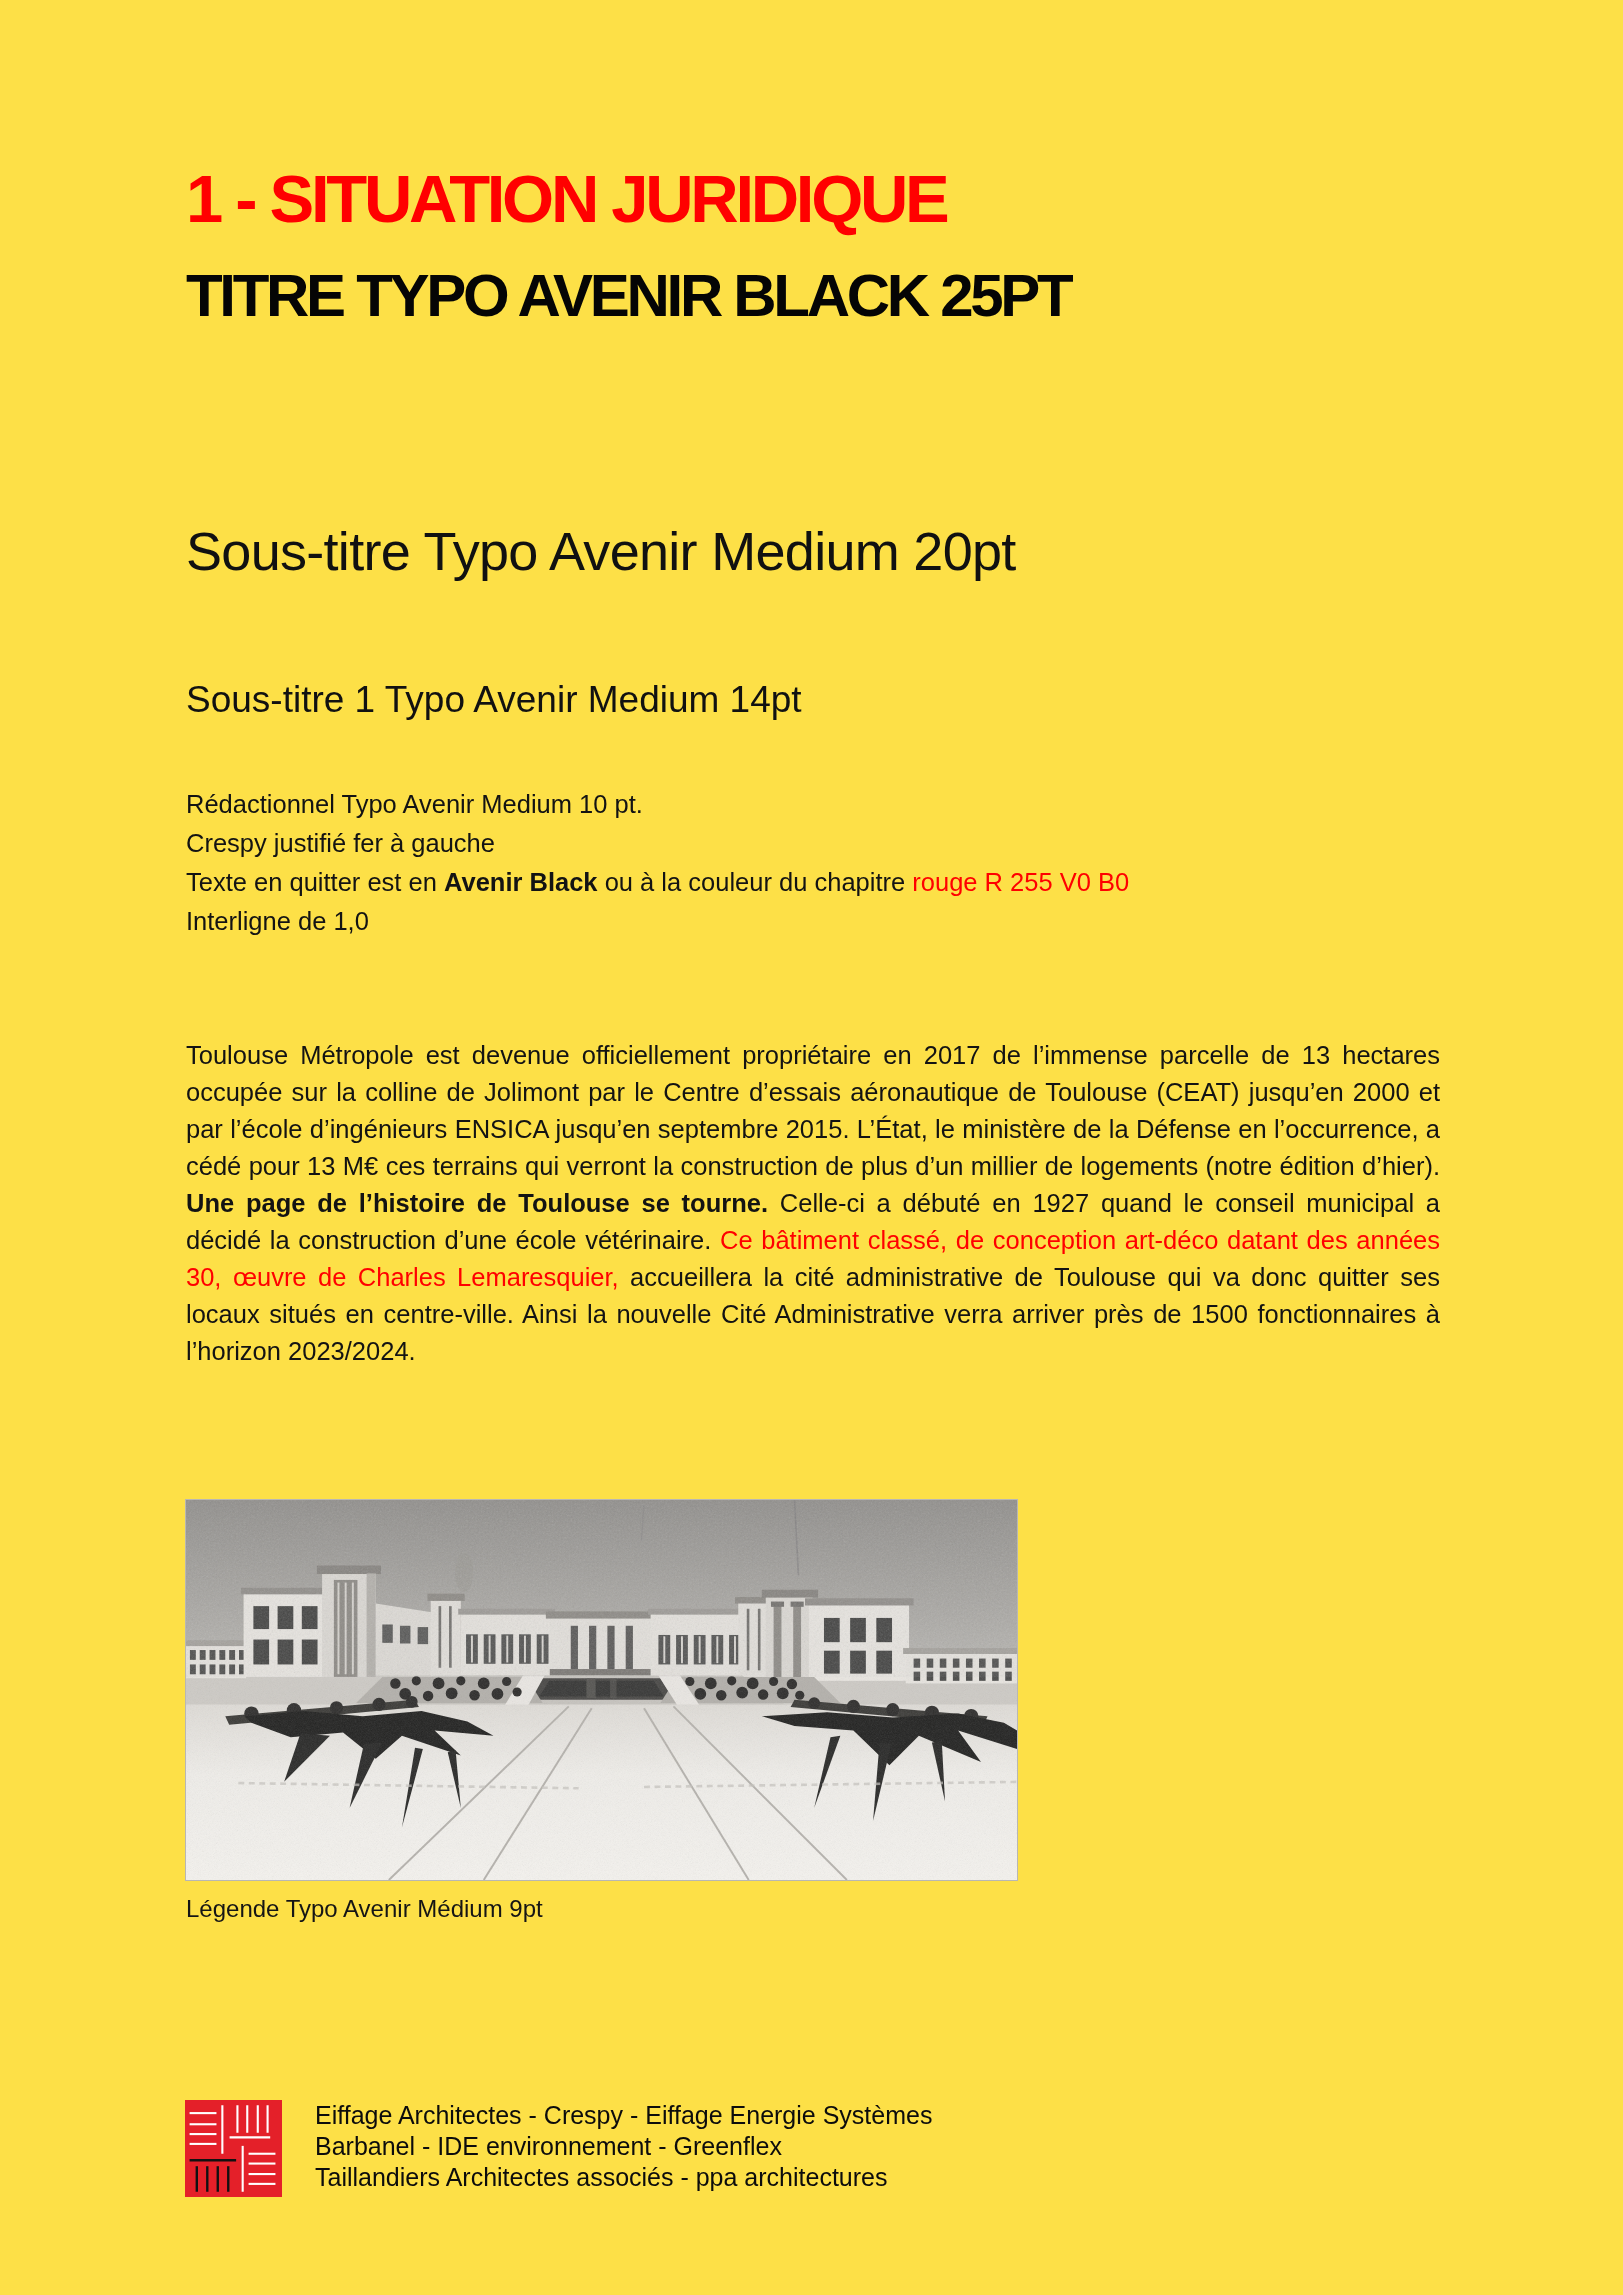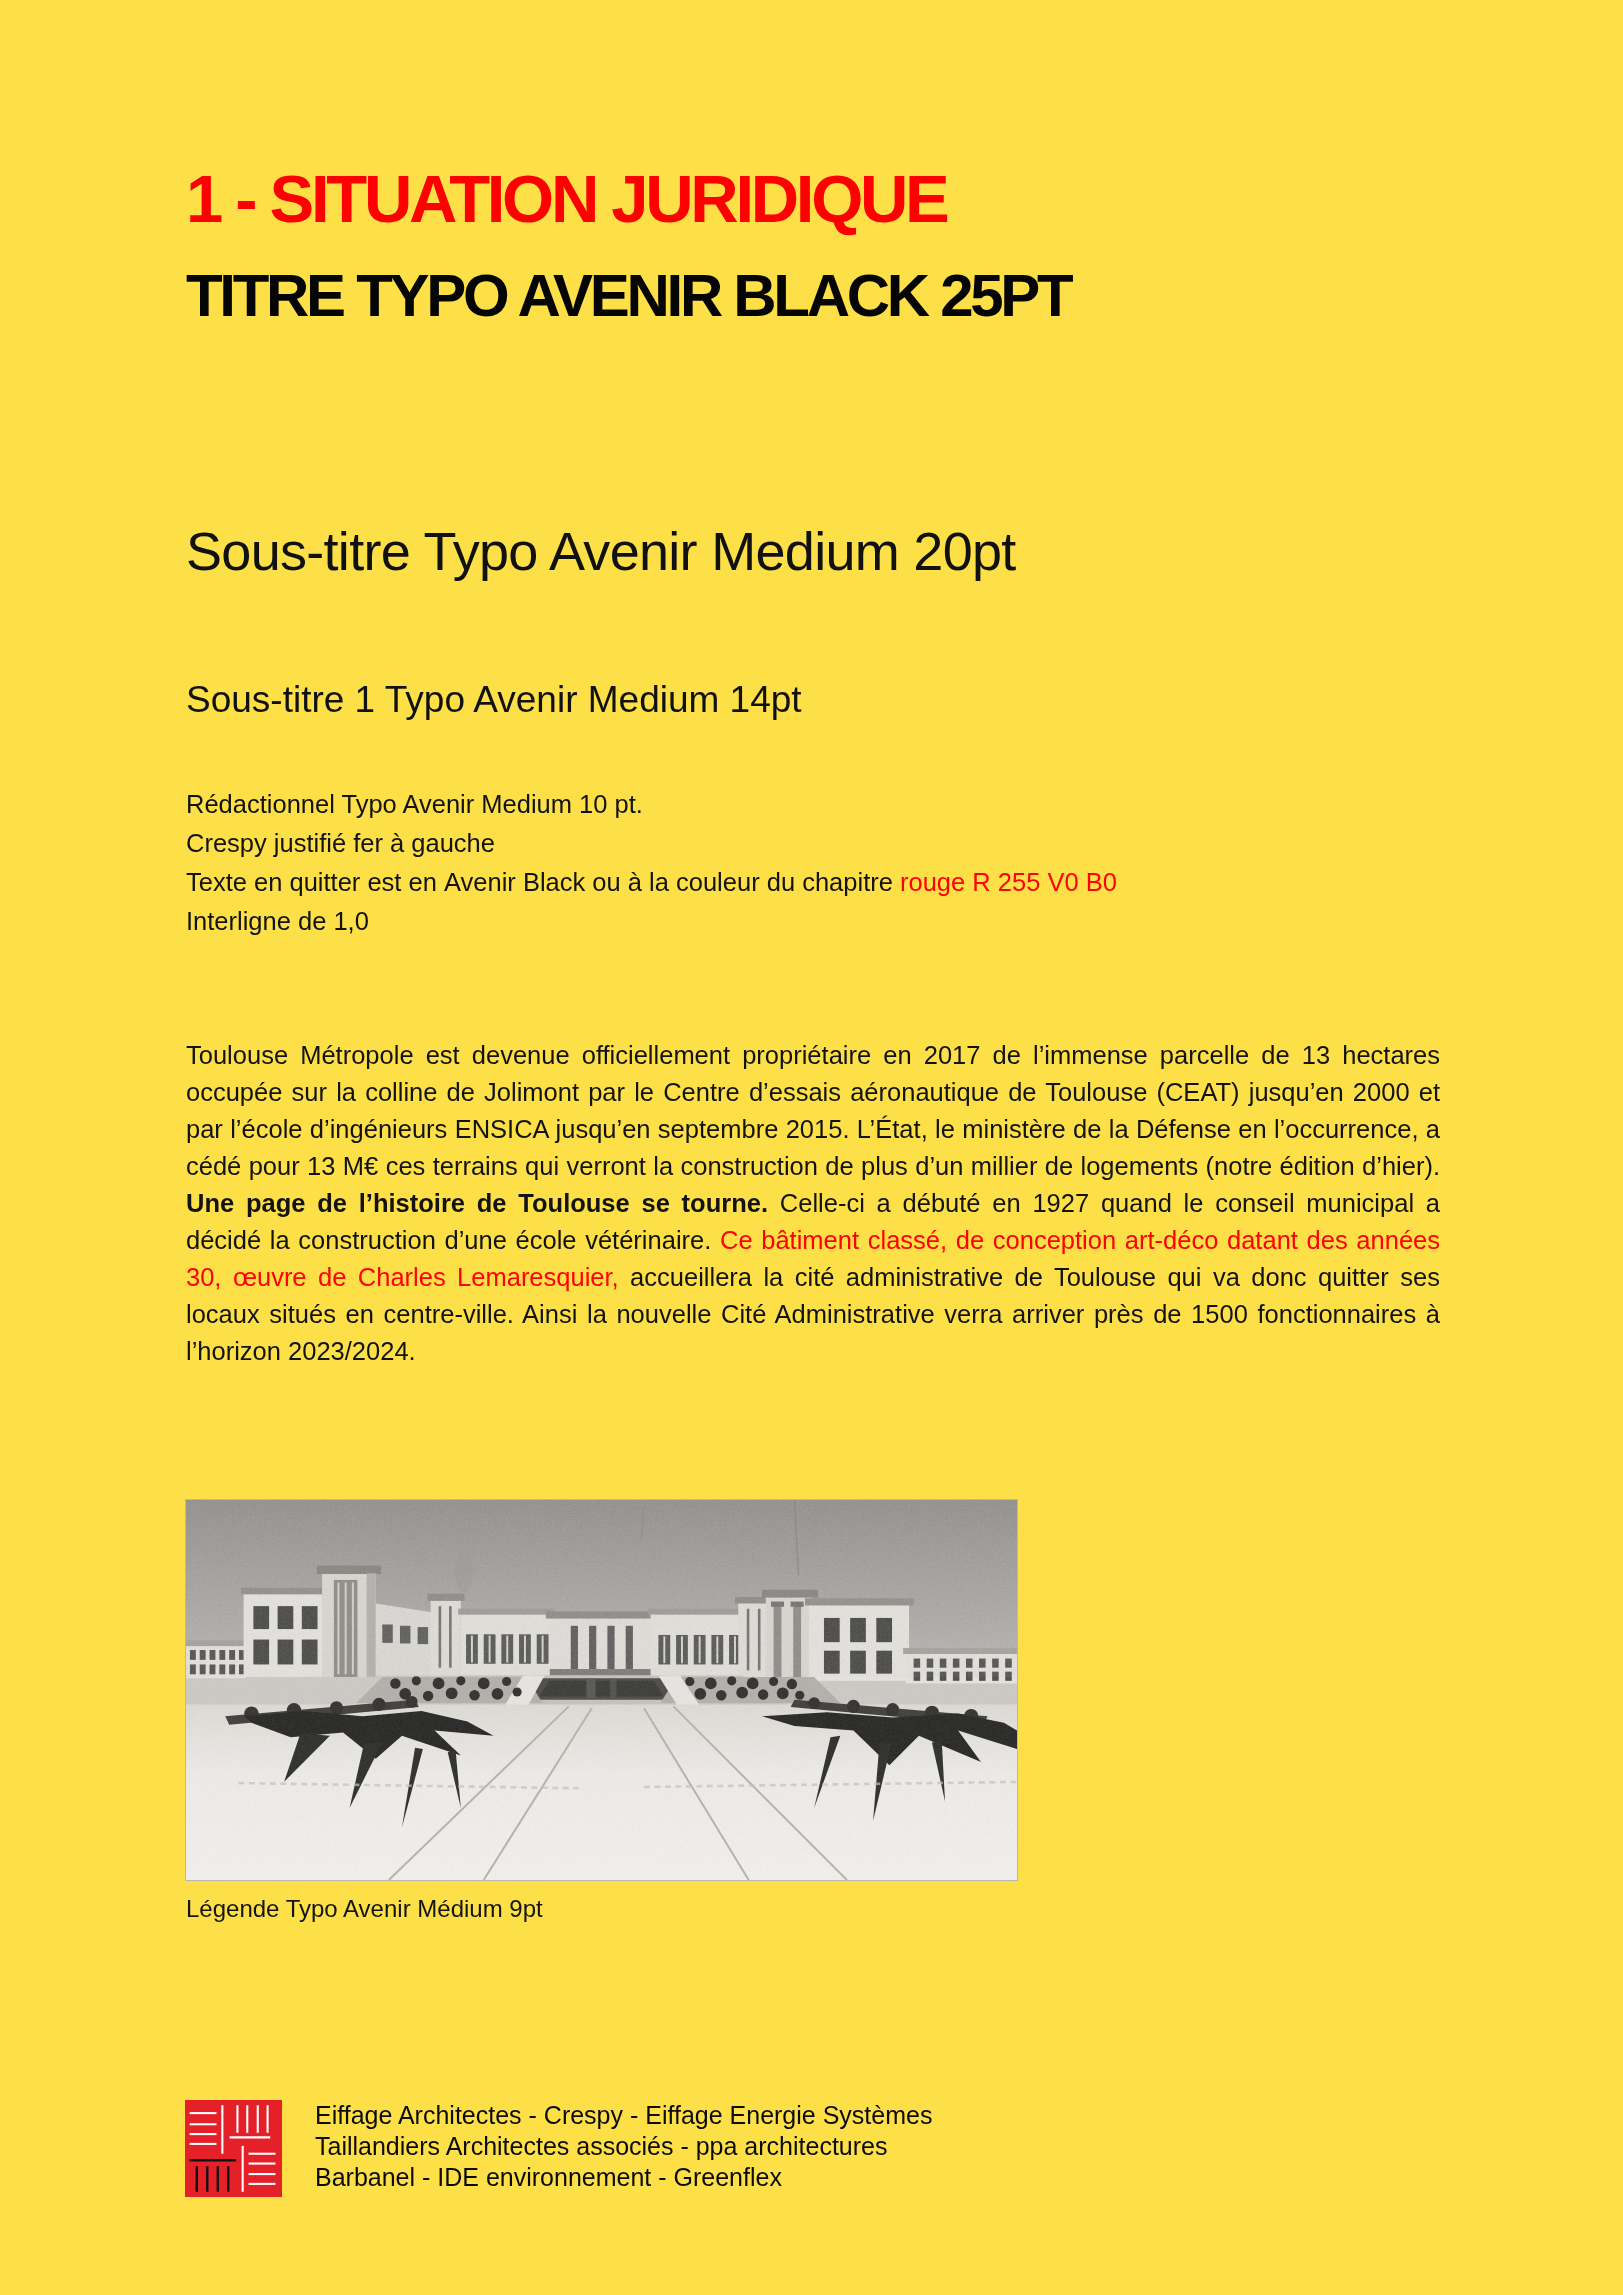--- a/index.html
+++ b/index.html
@@ -36,21 +36,21 @@
   .subtitle-14{
     left:186px; top:681px;
     font-size:37px; font-weight:500;
     color:#111; white-space:nowrap; line-height:1.05;
   }
   .spec-block{
     left:186px; top:785px;
     font-size:25.5px; font-weight:500; line-height:39px;
     color:#131313; white-space:nowrap;
   }
-  .spec-block .b{font-weight:400;}
+  .spec-block .b{font-weight:700;}
   .spec-block .r{color:var(--accent);}
 
   .body-paragraph{
     left:186px; top:1011px; width:1254px;
     font-size:25.5px; font-weight:500; line-height:37px;
     text-align:justify; color:#131313;
   }
   .body-paragraph .b{font-weight:900;}
   .body-paragraph .r{color:var(--accent);}
 
@@ -373,18 +373,18 @@
         <line x1="18" y1="101" x2="18" y2="140"></line>
         <line x1="34" y1="101" x2="34" y2="140"></line>
         <line x1="50" y1="101" x2="50" y2="140"></line>
         <line x1="66" y1="101" x2="66" y2="140"></line>
       </g>
     </svg>
   </div>
 
   <div class="abs footer-credits">
     <div>Eiffage Architectes - Crespy - Eiffage Energie Systèmes</div>
+    <div>Barbanel - IDE environnement - Greenflex</div>
     <div>Taillandiers Architectes associés - ppa architectures</div>
-    <div>Barbanel - IDE environnement - Greenflex</div>
   </div>
 
 </div>
 
 
 </body></html>

